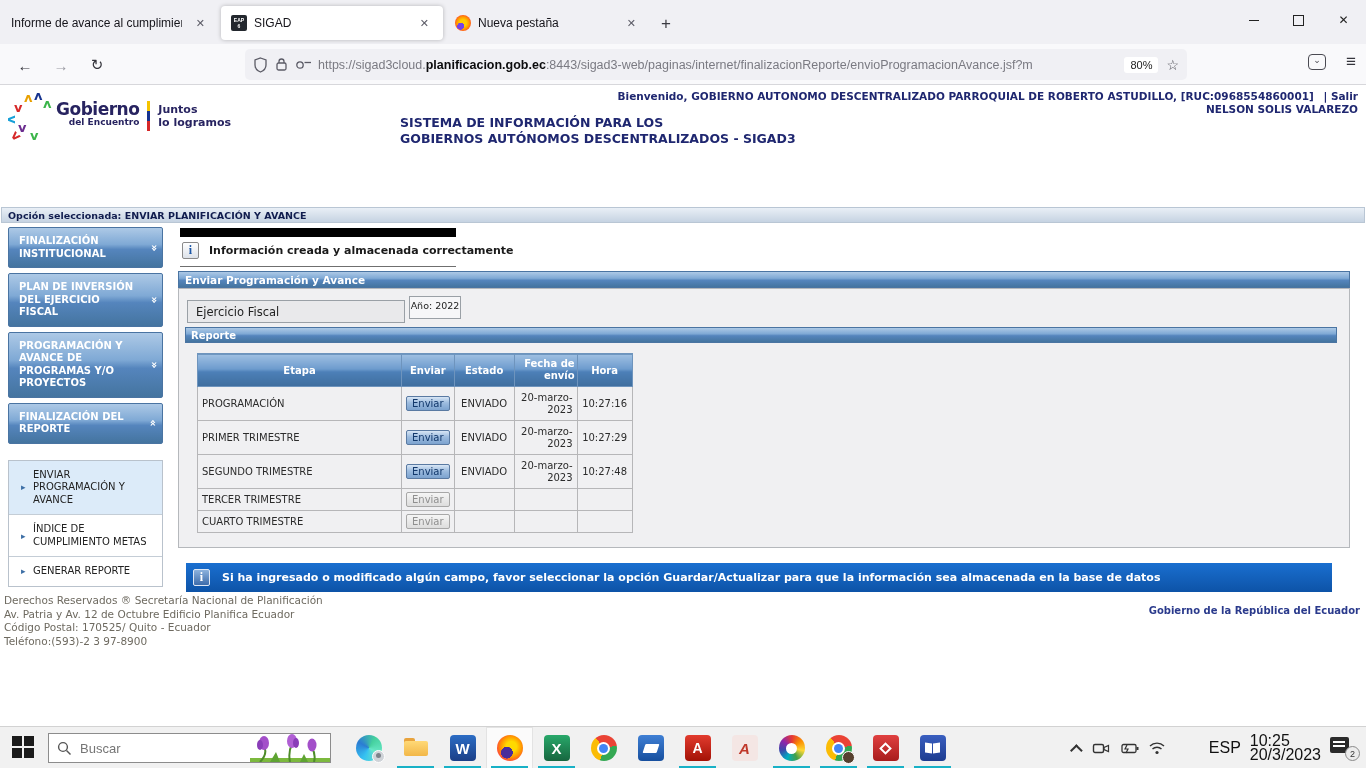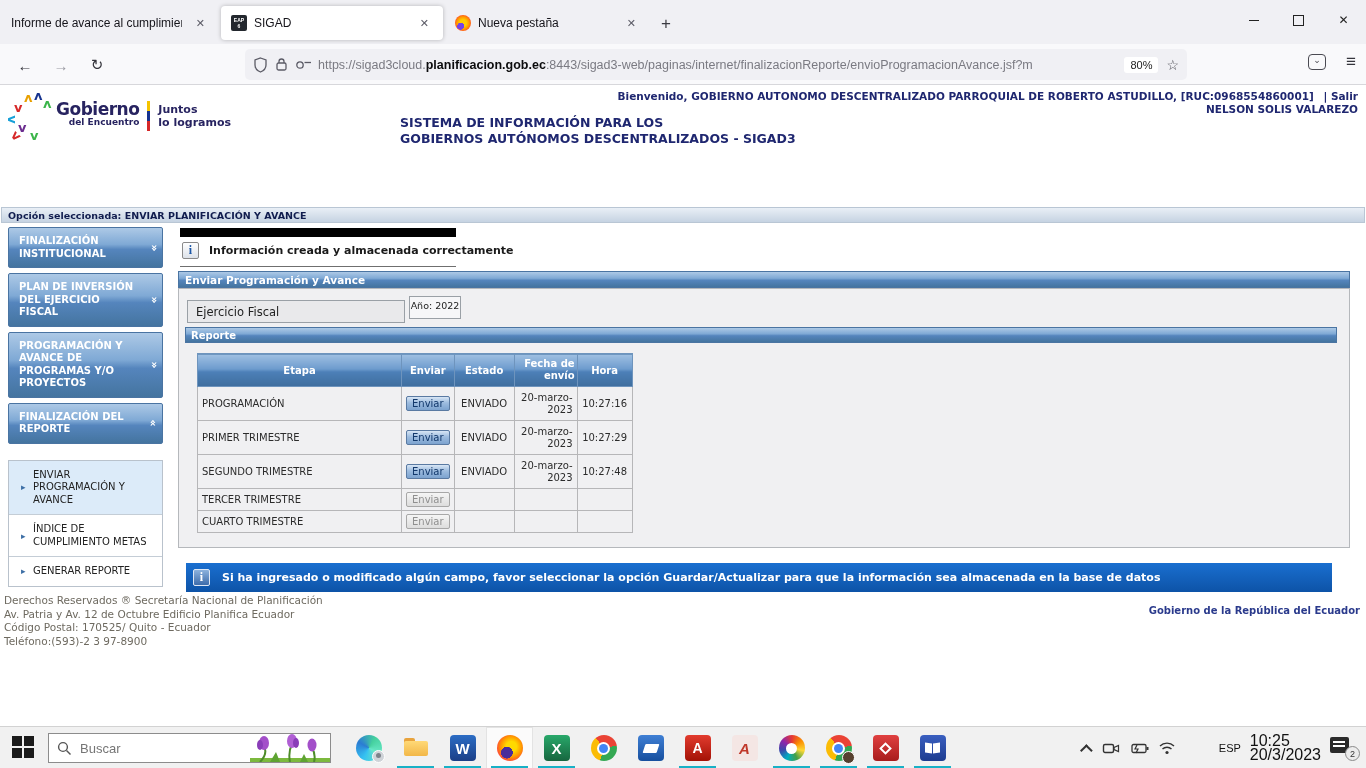--- a/index.html
+++ b/index.html
@@ -160,21 +160,21 @@
   .ic-wheel{border-radius:50%;background:conic-gradient(#e53935,#fb8c00,#fdd835,#43a047,#00acc1,#3949ab,#8e24aa,#e53935);}
   .ic-wheel .hole{width:11px;height:11px;border-radius:50%;background:#fff;}
   .ic-red{background:linear-gradient(180deg,#e04040,#a81c1c);}
   .ic-red .dia{width:9px;height:9px;border:2px solid #fff;transform:rotate(45deg);}
   .ic-book{background:linear-gradient(180deg,#3a5fc0,#1d3c90);}
   .ic-book .p1,.ic-book .p2{width:7px;height:10px;background:#fff;}
   .ic-book .p1{transform:skewY(8deg);margin-right:1px;}
   .ic-book .p2{transform:skewY(-8deg);}
   .tray{position:absolute;right:6px;top:0;height:42px;display:flex;align-items:center;gap:9px;}
   .chevup{width:9px;height:9px;border-left:2px solid #333;border-top:2px solid #333;transform:rotate(45deg) translateY(3px);}
-  .esp{font-size:11px;color:#111;margin-left:34px;}
+  .esp{font-size:16px;color:#111;margin-left:34px;}
   .clock{font-size:16px;color:#111;line-height:14px;}
   .notif{position:relative;width:30px;height:26px;}
   .notif .box{position:absolute;left:0;top:2px;width:19px;height:16px;background:#2b2b2b;border-radius:2px;}
   .notif .box::after{content:"";position:absolute;left:3px;top:4px;width:12px;height:2px;background:#fff;box-shadow:0 4px 0 #fff;}
   .notif .badge{position:absolute;right:0;bottom:0;width:15px;height:15px;border-radius:50%;background:#ececec;
       border:1px solid #8a8a8a;font-size:9px;color:#333;display:flex;align-items:center;justify-content:center;}
 </style>
 </head>
 <body>
 

